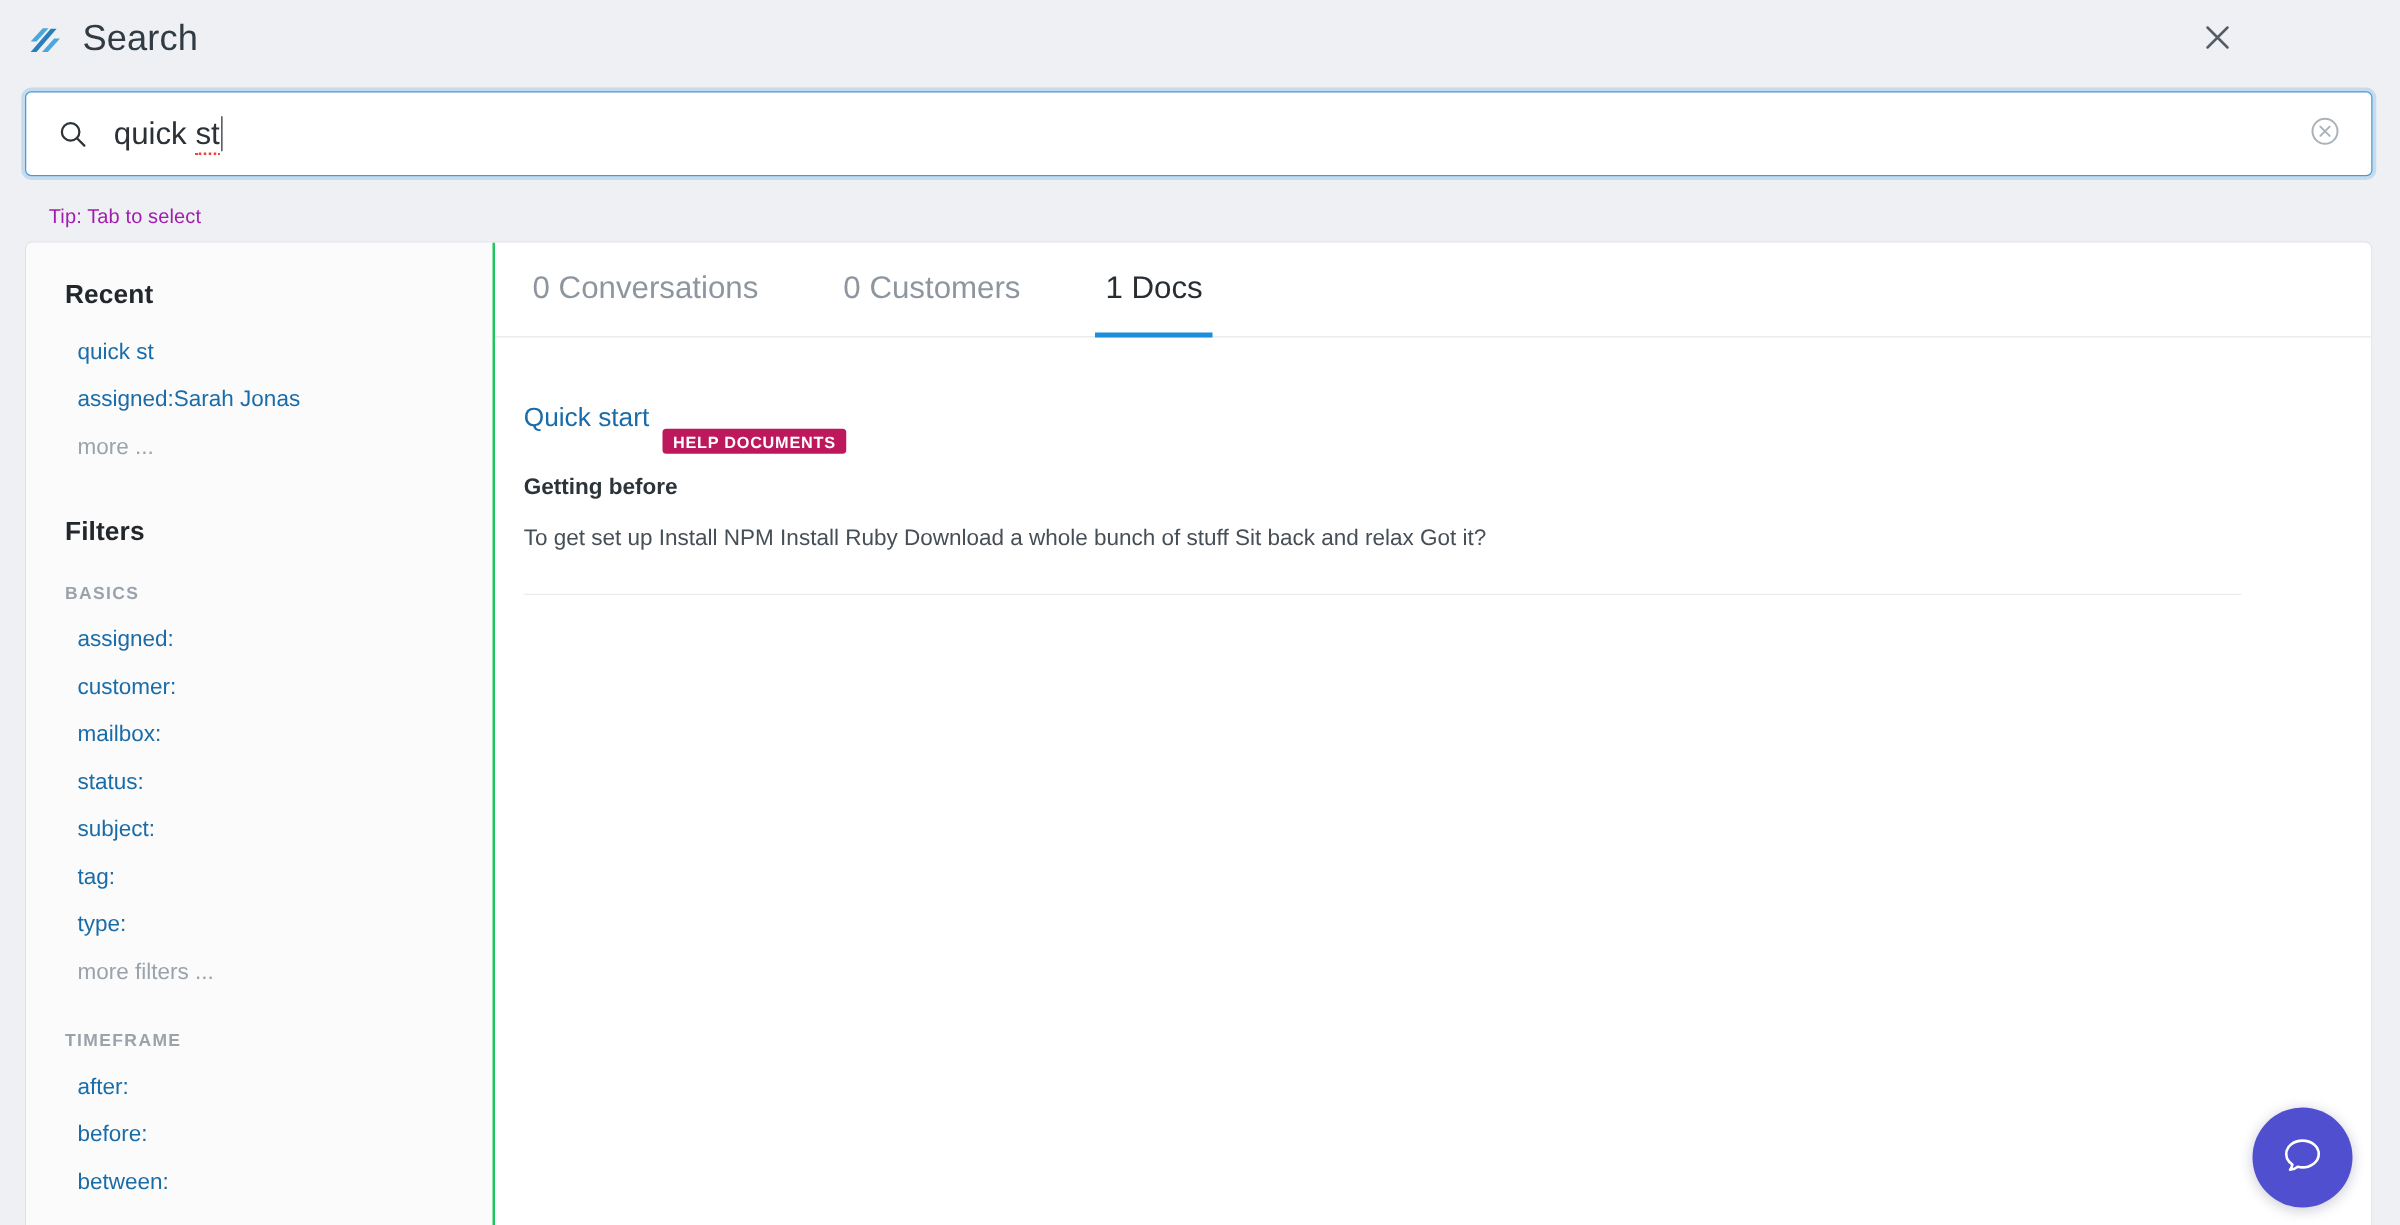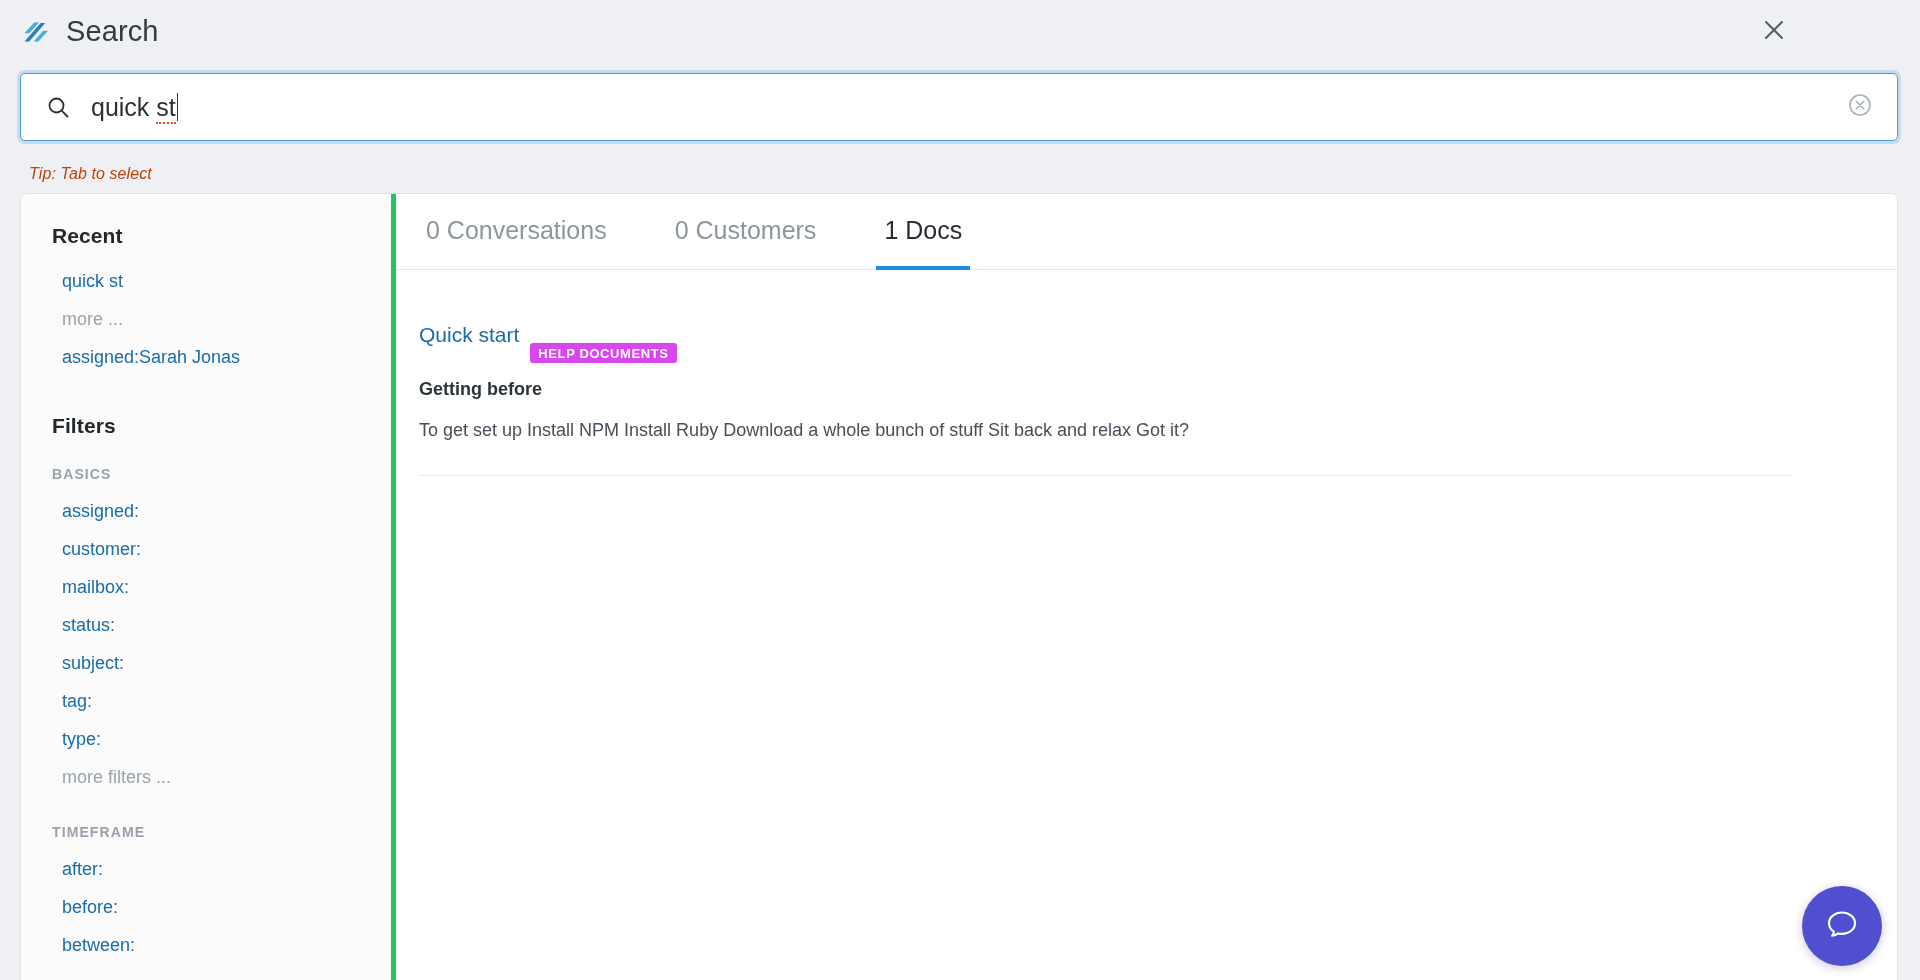--- a/index.html
+++ b/index.html
@@ -113,26 +113,25 @@
     height: 30px;
     display: flex;
     align-items: center;
     justify-content: center;
     cursor: pointer;
     margin-right: 4px;
   }
 
   .tip {
     position: absolute;
-    left: 29px;
+    left: 39px;
     top: 165px;
     font-size: 16px;
-    color: #c2410c;
+    color: #a21caf;
     letter-spacing: 0.1px;
-    font-style: italic;
   }
 
   
   .panel {
     position: absolute;
     left: 20px;
     top: 193px;
     width: 1878px;
     height: 787px;
     background: #ffffff;
@@ -142,21 +141,21 @@
     box-sizing: border-box;
     display: flex;
     overflow: hidden;
   }
 
   
   .sidebar {
     width: 375px;
     flex: 0 0 375px;
     background: #fbfbfc;
-    border-right: 5px solid #22c55e;
+    border-right: 2px solid #22c55e;
     box-sizing: border-box;
     padding: 0 0 0 0;
     overflow: hidden;
   }
   .side-heading {
     font-size: 21px;
     font-weight: bold;
     color: #22272c;
     padding: 30px 0 0 31px;
     letter-spacing: 0.1px;
@@ -241,21 +240,21 @@
     align-items: center;
     gap: 11px;
   }
   .result-title {
     font-size: 21px;
     color: #1a6ca8;
     cursor: pointer;
   }
   .badge {
     display: inline-block;
-    background: #d946ef;
+    background: #be185d;
     color: #ffffff;
     font-size: 13px;
     font-weight: bold;
     letter-spacing: 0.6px;
     padding: 4px 8px 3px 8px;
     border-radius: 3px;
     line-height: 1;
     text-transform: uppercase;
     margin-top: 37px;
   }
@@ -339,22 +338,22 @@
 
 <div class="tip">Tip: Tab to select</div>
 
 <div class="panel">
 
   <div class="sidebar">
 
     <div class="side-heading">Recent</div>
     <ul class="side-list recent-list">
       <li class="side-item">quick st</li>
+      <li class="side-item">assigned:Sarah Jonas</li>
       <li class="side-item muted">more ...</li>
-      <li class="side-item">assigned:Sarah Jonas</li>
     </ul>
 
     <div class="side-heading filters-heading">Filters</div>
 
     <div class="side-subheading">BASICS</div>
     <ul class="side-list basics-list">
       <li class="side-item">assigned:</li>
       <li class="side-item">customer:</li>
       <li class="side-item">mailbox:</li>
       <li class="side-item">status:</li>

